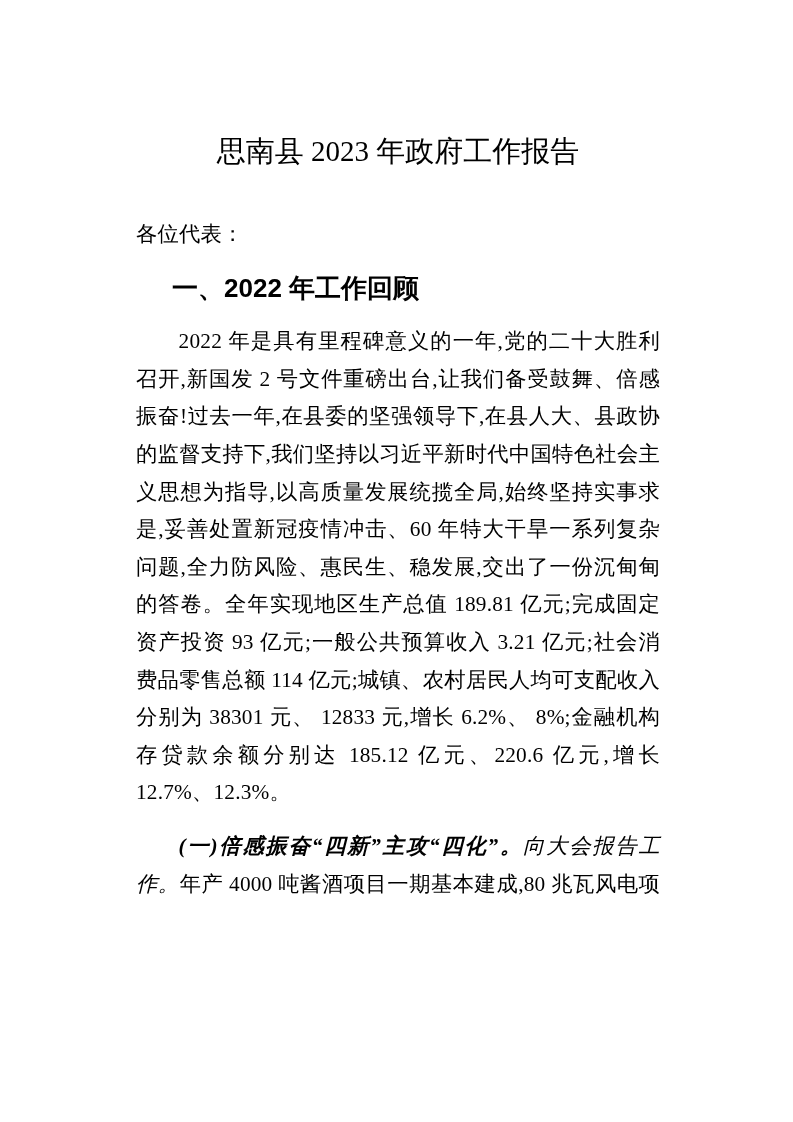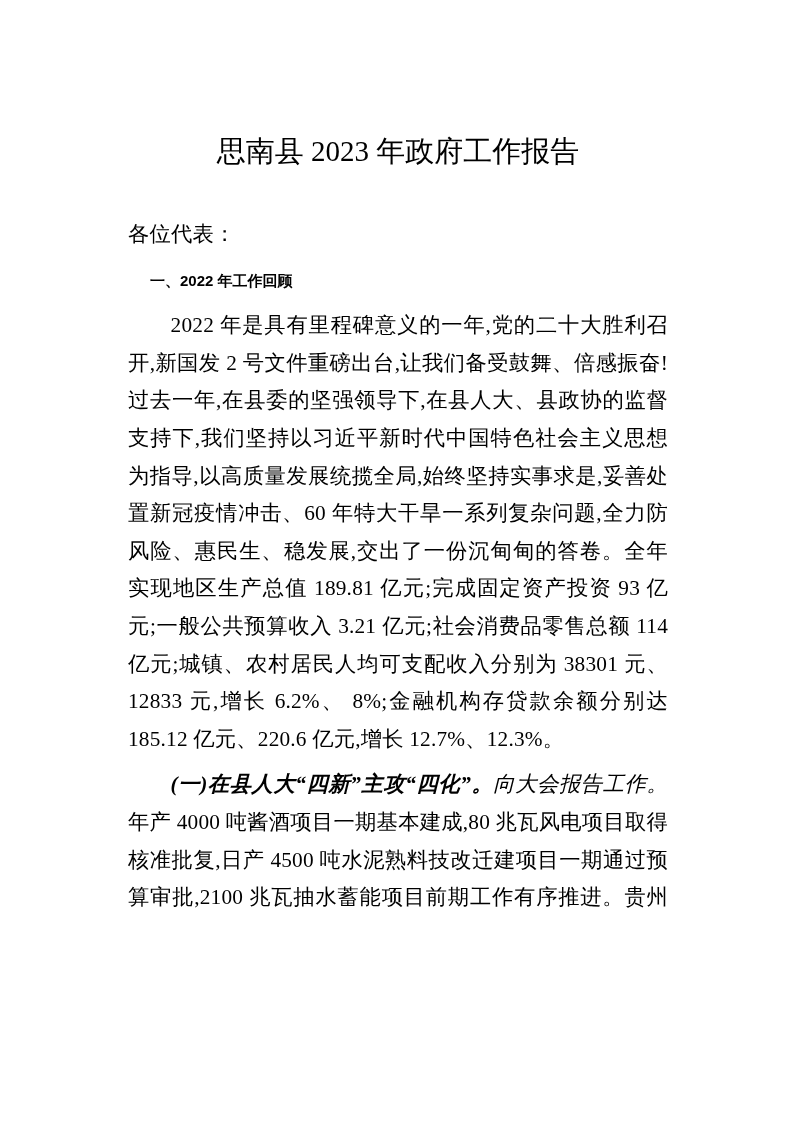--- a/index.html
+++ b/index.html
@@ -21,36 +21,36 @@
   .doc-title {
     margin: 0 0 42px 0;
     font-size: 29px;
     font-weight: 400;
     line-height: 46px;
     text-align: center;
     font-family: "Liberation Serif", "DejaVu Serif", serif;
     white-space: nowrap;
   }
   .body-para {
-    margin: 8px;
+    margin: 16px;
     font-size: 21.3px;
     line-height: 37.6px;
     text-align: justify;
     text-justify: inter-character;
     letter-spacing: 0.2px;
   }
   .indent {
     text-indent: 2em;
   }
   .salutation {
     text-indent: 0;
   }
   .section-heading {
     margin: 0;
-    font-size: 15px;
+    font-size: 26px;
     line-height: 37.6px;
     font-weight: 700;
     text-indent: 2em;
     font-family: "Liberation Sans", "DejaVu Sans", sans-serif;
     text-align: justify;
   }
   .em-bold {
     font-weight: 700;
     font-style: italic;
   }
@@ -66,15 +66,15 @@
   <h1 class="doc-title">思南县 2023 年政府工作报告</h1>
 
   <p class="body-para salutation">各位代表：</p>
 
 
   <h2 class="section-heading">一、2022 年工作回顾</h2>
 
   <p class="body-para indent">2022 年是具有里程碑意义的一年,党的二十大胜利召开,新国发 2 号文件重磅出台,让我们备受鼓舞、倍感振奋!过去一年,在县委的坚强领导下,在县人大、县政协的监督支持下,我们坚持以习近平新时代中国特色社会主义思想为指导,以高质量发展统揽全局,始终坚持实事求是,妥善处置新冠疫情冲击、60 年特大干旱一系列复杂问题,全力防风险、惠民生、稳发展,交出了一份沉甸甸的答卷。全年实现地区生产总值 189.81 亿元;完成固定资产投资 93 亿元;一般公共预算收入 3.21 亿元;社会消费品零售总额 114 亿元;城镇、农村居民人均可支配收入分别为 38301 元、 12833 元,增长 6.2%、 8%;金融机构存贷款余额分别达 185.12 亿元、220.6 亿元,增长 12.7%、12.3%。</p>
 
 
-  <p class="body-para indent"><span class="em-bold">(一)在县人大“四新”主攻“四化”。</span><span class="em">向大会报告工作。</span><span>年产 4000 吨酱酒项目一期基本建成,80 兆瓦风电项目取得核准批复,日产 4500 吨水泥熟料技改迁建项目一期通过预算审批,2100 兆瓦抽水蓄能项目前期工作有序推进。贵州佳</span></p>
+  <p class="body-para indent"><span class="em-bold">(一)倍感振奋“四新”主攻“四化”。</span><span class="em">向大会报告工作。</span><span>年产 4000 吨酱酒项目一期基本建成,80 兆瓦风电项目取得核准批复,日产 4500 吨水泥熟料技改迁建项目一期通过预算审批,2100 兆瓦抽水蓄能项目前期工作有序推进。贵州佳</span></p>
 
 </div>
 
 </body></html>

